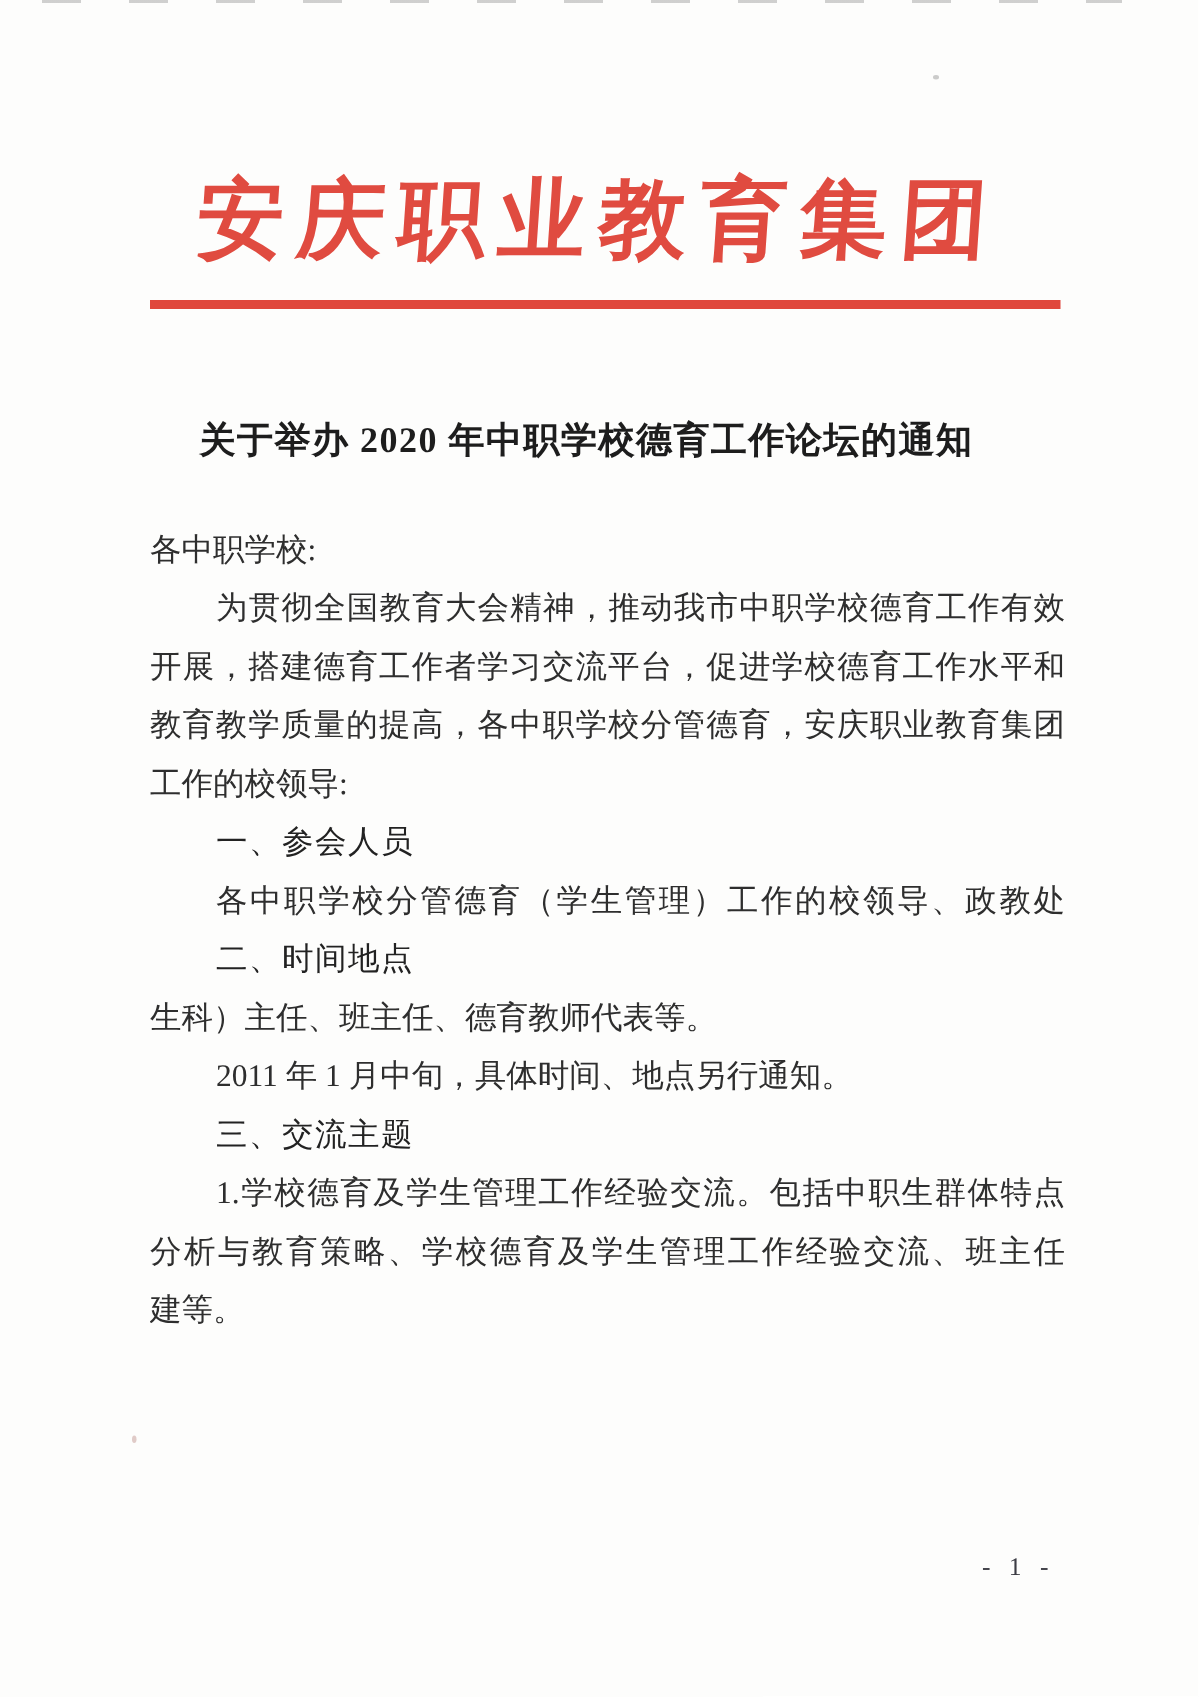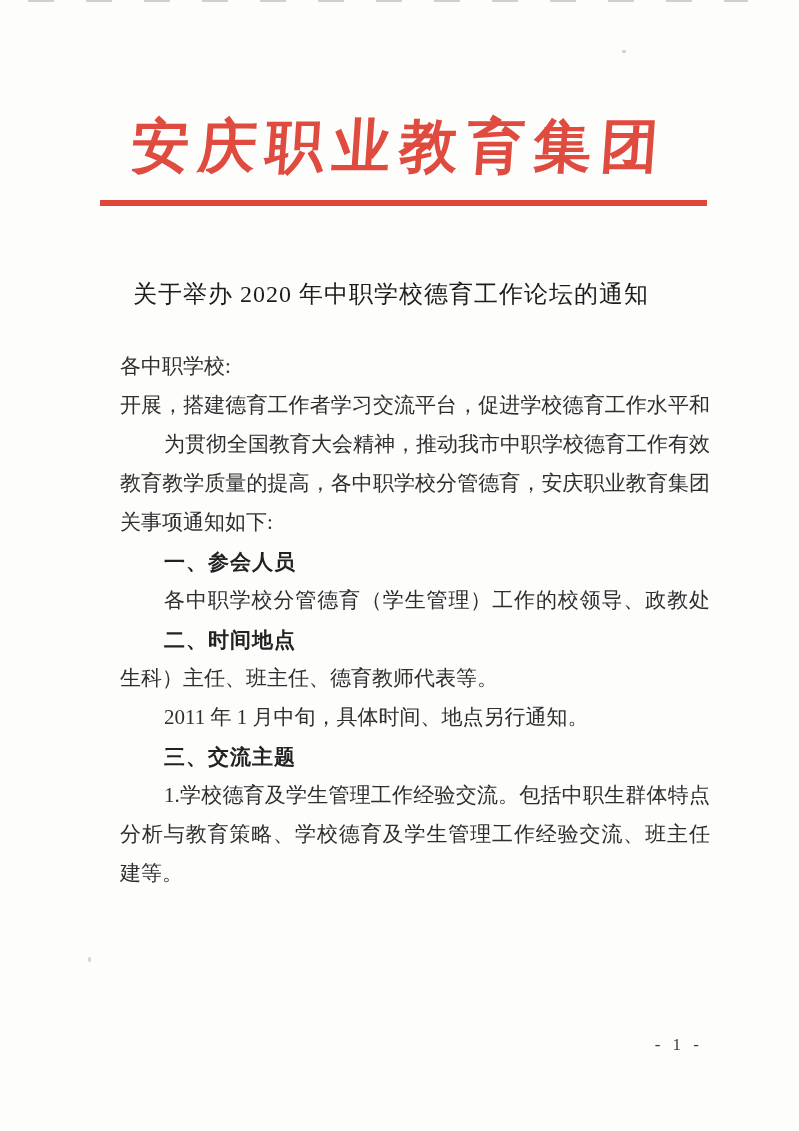--- a/index.html
+++ b/index.html
@@ -51,46 +51,45 @@
   .red-rule {
     margin: 9px 0 0 100px;
     width: 607px;
     height: 6px;
   }
   .doc-title {
     margin: 72px 17px 0 0;
     text-align: center;
     font-size: 24px;
     line-height: 32px;
-    font-weight: normal;
+    font-weight: bold;
     letter-spacing: 1px;
     color: #1d1d1d;
     white-space: nowrap;
   }
   .body-block {
     margin: 37px 89px 0 100px;
     font-size: 21px;
     line-height: 39px;
     color: #2e2e2e;
   }
   .line {
     height: 39px;
     overflow: hidden;
-    margin-left: 20px;
   }
   .line.indent {
     text-indent: 44px;
   }
   .line.full {
     text-align: justify;
     text-align-last: justify;
   }
   .line.heading {
     font-family: "Liberation Sans", "DejaVu Sans", sans-serif;
-    font-weight: bold;
+    font-weight: normal;
     letter-spacing: 1px;
     color: #222222;
   }
   .page-number {
     position: absolute;
     right: 96px;
     bottom: 76px;
     font-size: 17px;
     letter-spacing: 4px;
     color: #3c3c44;
@@ -108,24 +107,24 @@
 
   <div class="letterhead">
     <div class="org-name" id="org-name" style="color: rgb(224, 75, 64);">安庆职业教育集团</div>
     <div class="red-rule" id="red-rule" style="background: rgb(224, 71, 60);"></div>
   </div>
 
   <div class="doc-title">关于举办 2020 年中职学校德育工作论坛的通知</div>
 
   <div class="body-block">
     <div class="line">各中职学校:</div>
+    <div class="line indent full">为贯彻全国教育大会精神，推动我市中职学校德育工作有效</div>
     <div class="line full">开展，搭建德育工作者学习交流平台，促进学校德育工作水平和</div>
-    <div class="line indent full">为贯彻全国教育大会精神，推动我市中职学校德育工作有效</div>
     <div class="line full">教育教学质量的提高，各中职学校分管德育，安庆职业教育集团</div>
-    <div class="line">关事项通知如下:</div>
+    <div class="line">工作的校领导:</div>
     <div class="line indent heading">一、参会人员</div>
     <div class="line indent full">各中职学校分管德育（学生管理）工作的校领导、政教处（学</div>
     <div class="line indent heading">二、时间地点</div>
     <div class="line">生科）主任、班主任、德育教师代表等。</div>
     <div class="line indent">2011 年 1 月中旬，具体时间、地点另行通知。</div>
     <div class="line indent heading">三、交流主题</div>
     <div class="line indent full">1.学校德育及学生管理工作经验交流。包括中职生群体特点</div>
     <div class="line full">分析与教育策略、学校德育及学生管理工作经验交流、班主任</div>
     <div class="line">建等。</div>
   </div>

